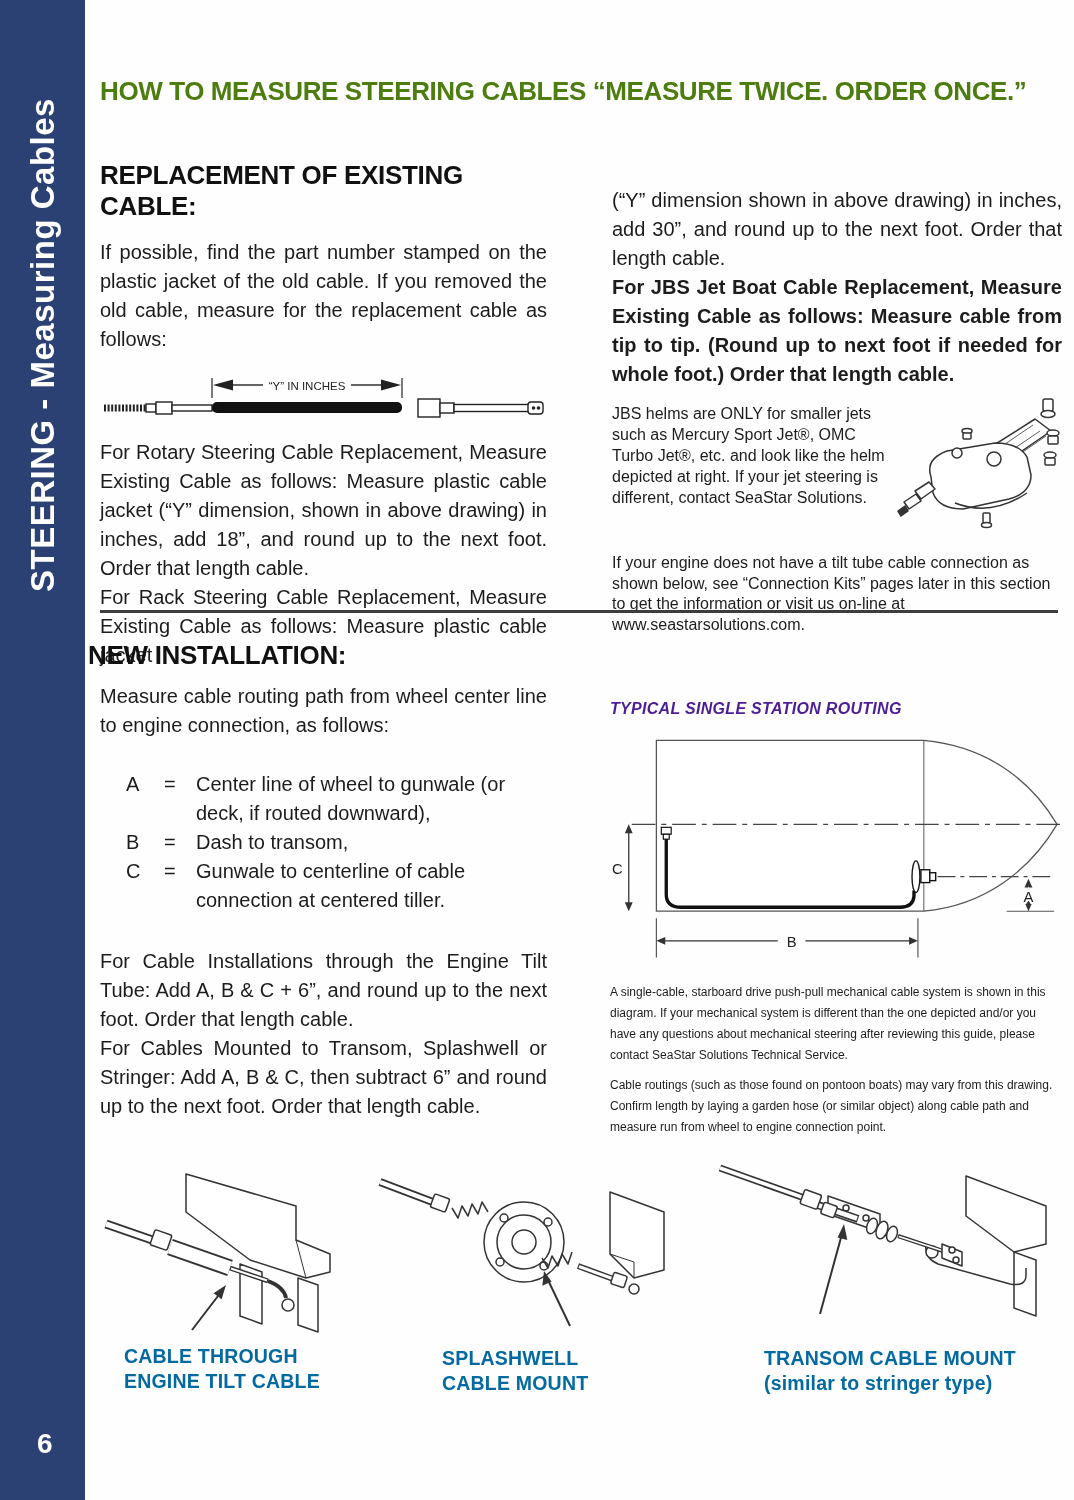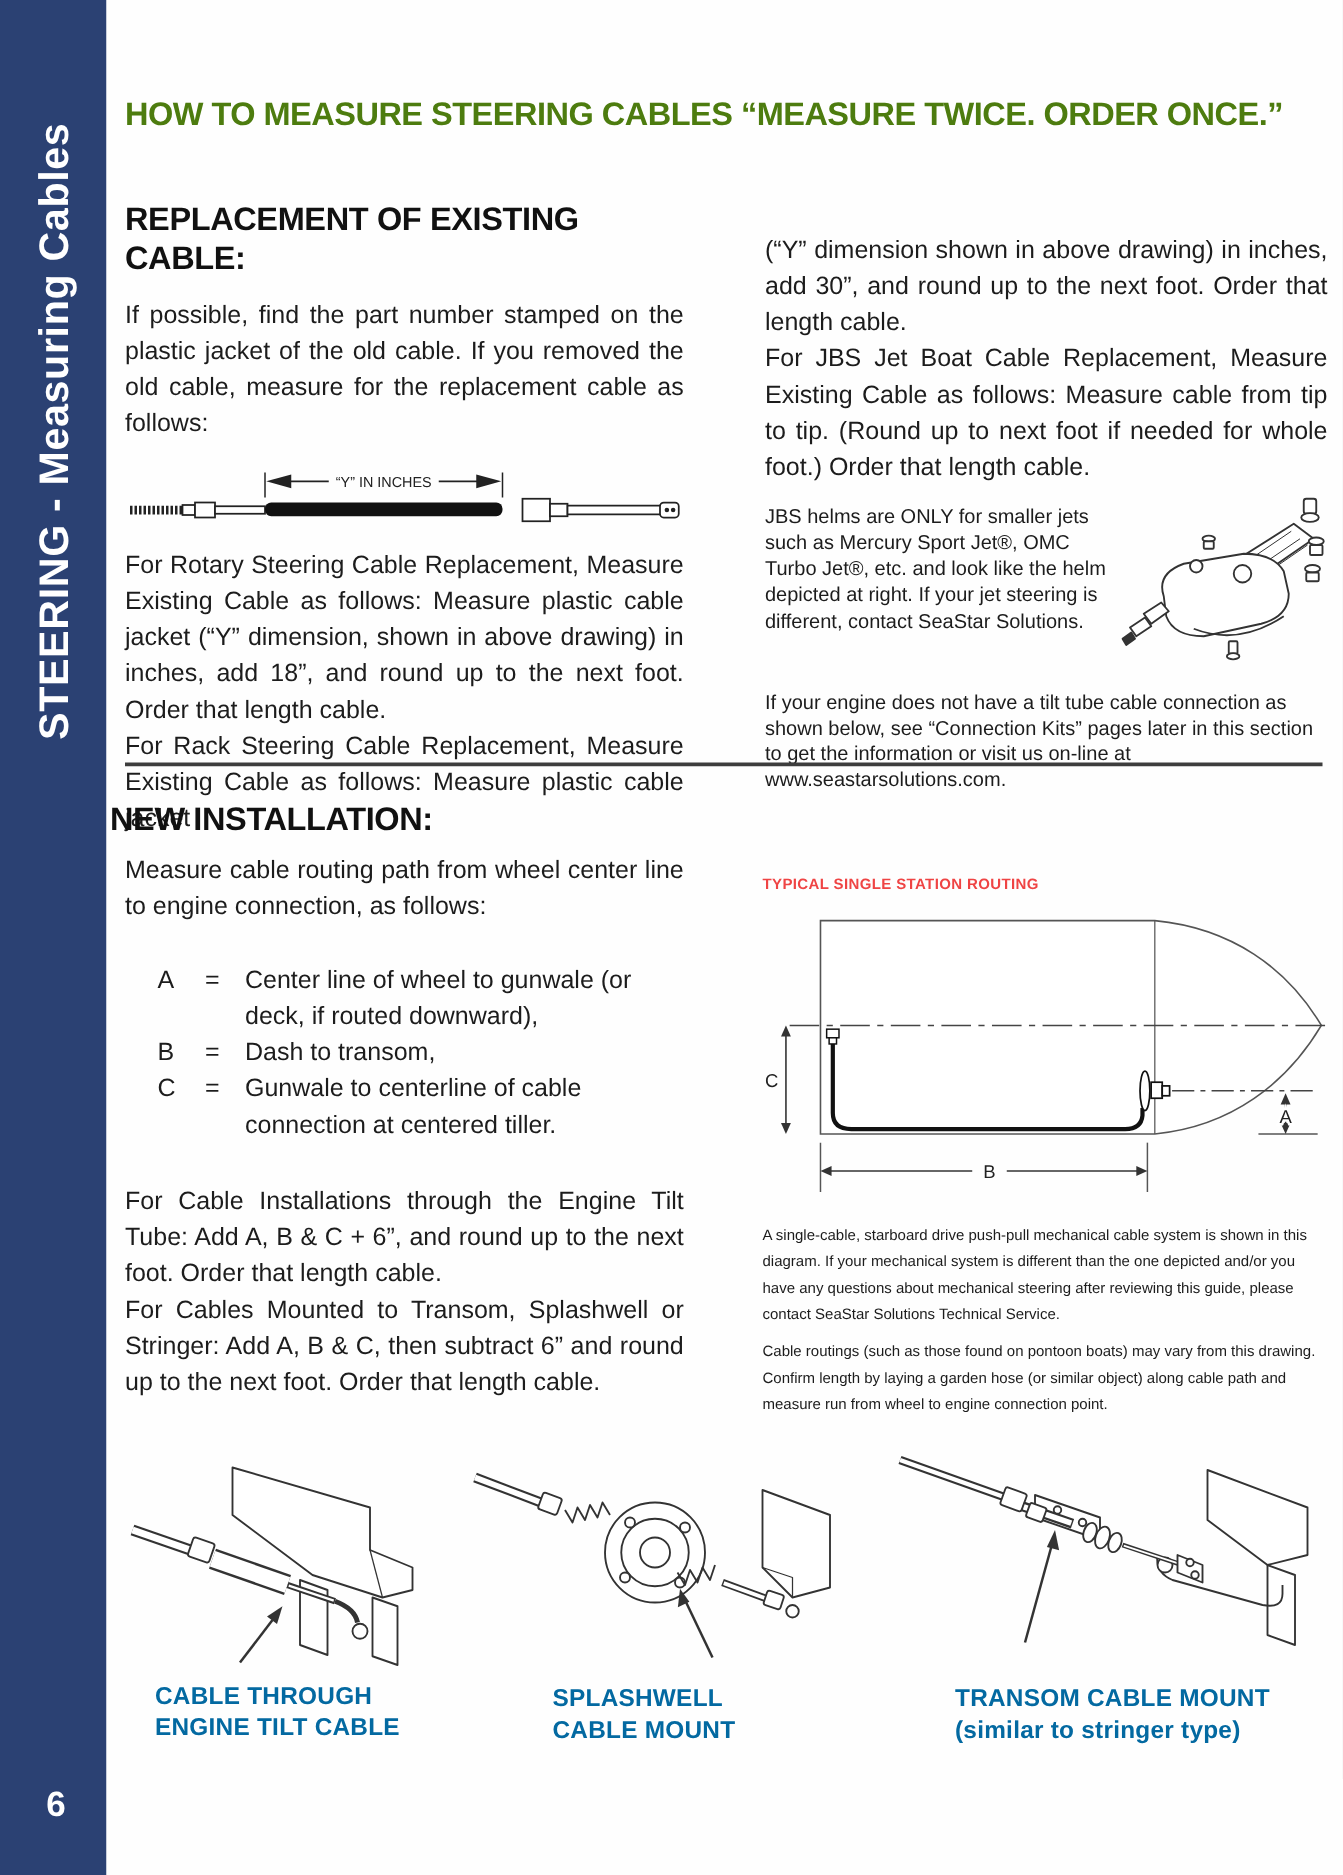--- a/index.html
+++ b/index.html
@@ -20,37 +20,37 @@
   .col-left-1  { left:100px; top:160px; width:447px; }
   .col-right-1 { left:612px; top:186px; width:450px; }
   .col-left-2  { left:100px; top:682px; width:447px; }
   .col-right-2 { left:610px; top:700px; width:454px; }
 
   h2.section { font-size:26px; font-weight:700; letter-spacing:-0.3px; color:#111; margin-bottom:16px; }
   .install-heading { position:absolute; left:88px; top:640px; font-size:26px; font-weight:700; letter-spacing:-0.3px; color:#111; }
 
   p.body { font-size:20px; line-height:29px; text-align:justify; }
   p.body + p.body { margin-top:0; }
-  .mt { margin-top:28px; }
+  .mt { margin-top:28px;font-weight:bold; }
 
   .cable-figure { margin:14px 0 8px 0; display:block; }
 
   .note-row { display:flex; margin-top:14px; }
   .note-text { width:290px; font-size:16px; line-height:21px; }
   .helm-figure { margin:-10px 0 0 0; flex:0 0 165px; }
   p.small { font-size:16px; line-height:20.5px; margin-top:10px; }
 
   .divider { position:absolute; left:100px; top:610px; width:958px; height:3px; background:#3d3d3d; }
 
   .def-list { margin-top:30px; }
   .def-row { display:grid; grid-template-columns:38px 32px 1fr; padding-left:26px; font-size:20px; line-height:29px; }
   .def-row .k { font-weight:400; }
   .mt-big { margin-top:32px; }
 
-  .routing-heading { font-size:12px; font-weight:600; letter-spacing:0.3px; color:#ef4444; }
+  .routing-heading { font-size:16px; font-weight:600; letter-spacing:0.3px; color:#4c1d95;font-style:italic; }
   .boat-figure { display:block; margin-top:10px; }
   p.caption { font-size:12px; line-height:21px; margin-top:6px; }
   p.caption + p.caption { margin-top:9px; }
 
   .figure-block { position:absolute; }
   .fig-1 { left:100px; top:1168px; width:252px; }
   .fig-2 { left:372px; top:1168px; width:302px; }
   .fig-3 { left:710px; top:1156px; width:352px; }
   .fig-caption { font-size:19.5px; font-weight:700; letter-spacing:0.2px; line-height:25px; color:#0369a1; }
   .fig-1 .fig-caption { padding-left:24px; margin-top:2px; }

